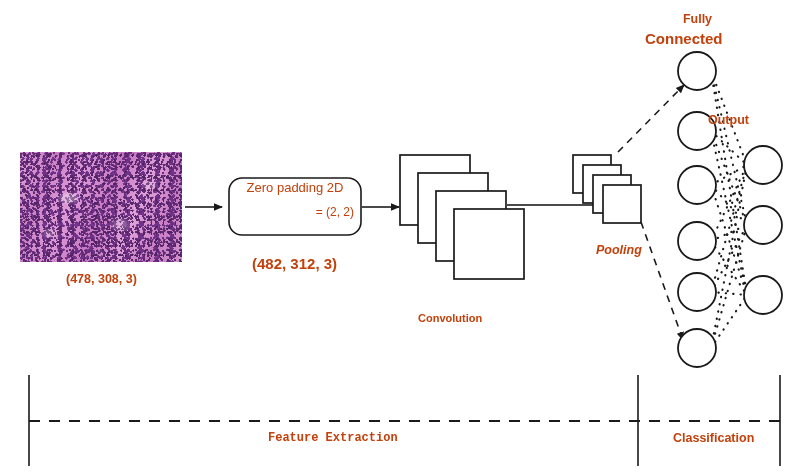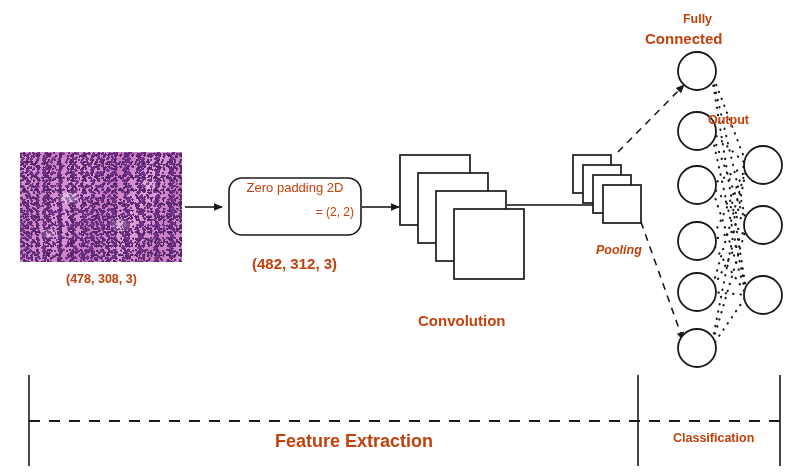--- a/index.html
+++ b/index.html
@@ -182,26 +182,26 @@
     </g>
   </svg>
 
   <div class="lbl lbl-bold" style="left:58px;top:272px;font-size:12.5px;margin-left:8px;">(478, 308, 3)</div>
 
   <div class="lbl" style="left:236px;top:180px;width:118px;text-align:center;font-size:13px;">Zero padding 2D</div>
   <div class="lbl" style="left:236px;top:205px;width:118px;text-align:right;font-size:12px;">= (2, 2)</div>
 
   <div class="lbl lbl-bold" style="left:252px;top:255px;font-size:15px;">(482, 312, 3)</div>
 
-  <div class="lbl lbl-bold" style="left:418px;top:312px;font-size:15px;">Convolution</div>
+  <div class="lbl lbl-bold" style="left:418px;top:312px;font-size:11px;">Convolution</div>
 
   <div class="lbl lbl-bold" style="left:596px;top:243px;font-size:12.5px;font-style:italic;">Pooling</div>
 
   <div class="lbl lbl-bold" style="left:645px;top:12px;width:105px;text-align:center;font-size:12.5px;">Fully</div>
   <div class="lbl lbl-bold" style="left:645px;top:30px;width:105px;text-align:left;font-size:15px;">Connected</div>
 
   <div class="lbl lbl-bold" style="left:708px;top:113px;font-size:12.5px;">Output</div>
 
-  <div class="lbl lbl-bold" style="left:275px;top:431px;font-size:18px;">Feature Extraction</div>
+  <div class="lbl lbl-bold" style="left:268px;top:431px;font-size:12px;font-family:Liberation Mono, monospace;">Feature Extraction</div>
 
   <div class="lbl lbl-bold" style="left:665px;top:431px;font-size:12.5px;margin-left:8px;">Classification</div>
 
 </div>
 
 </body></html>

